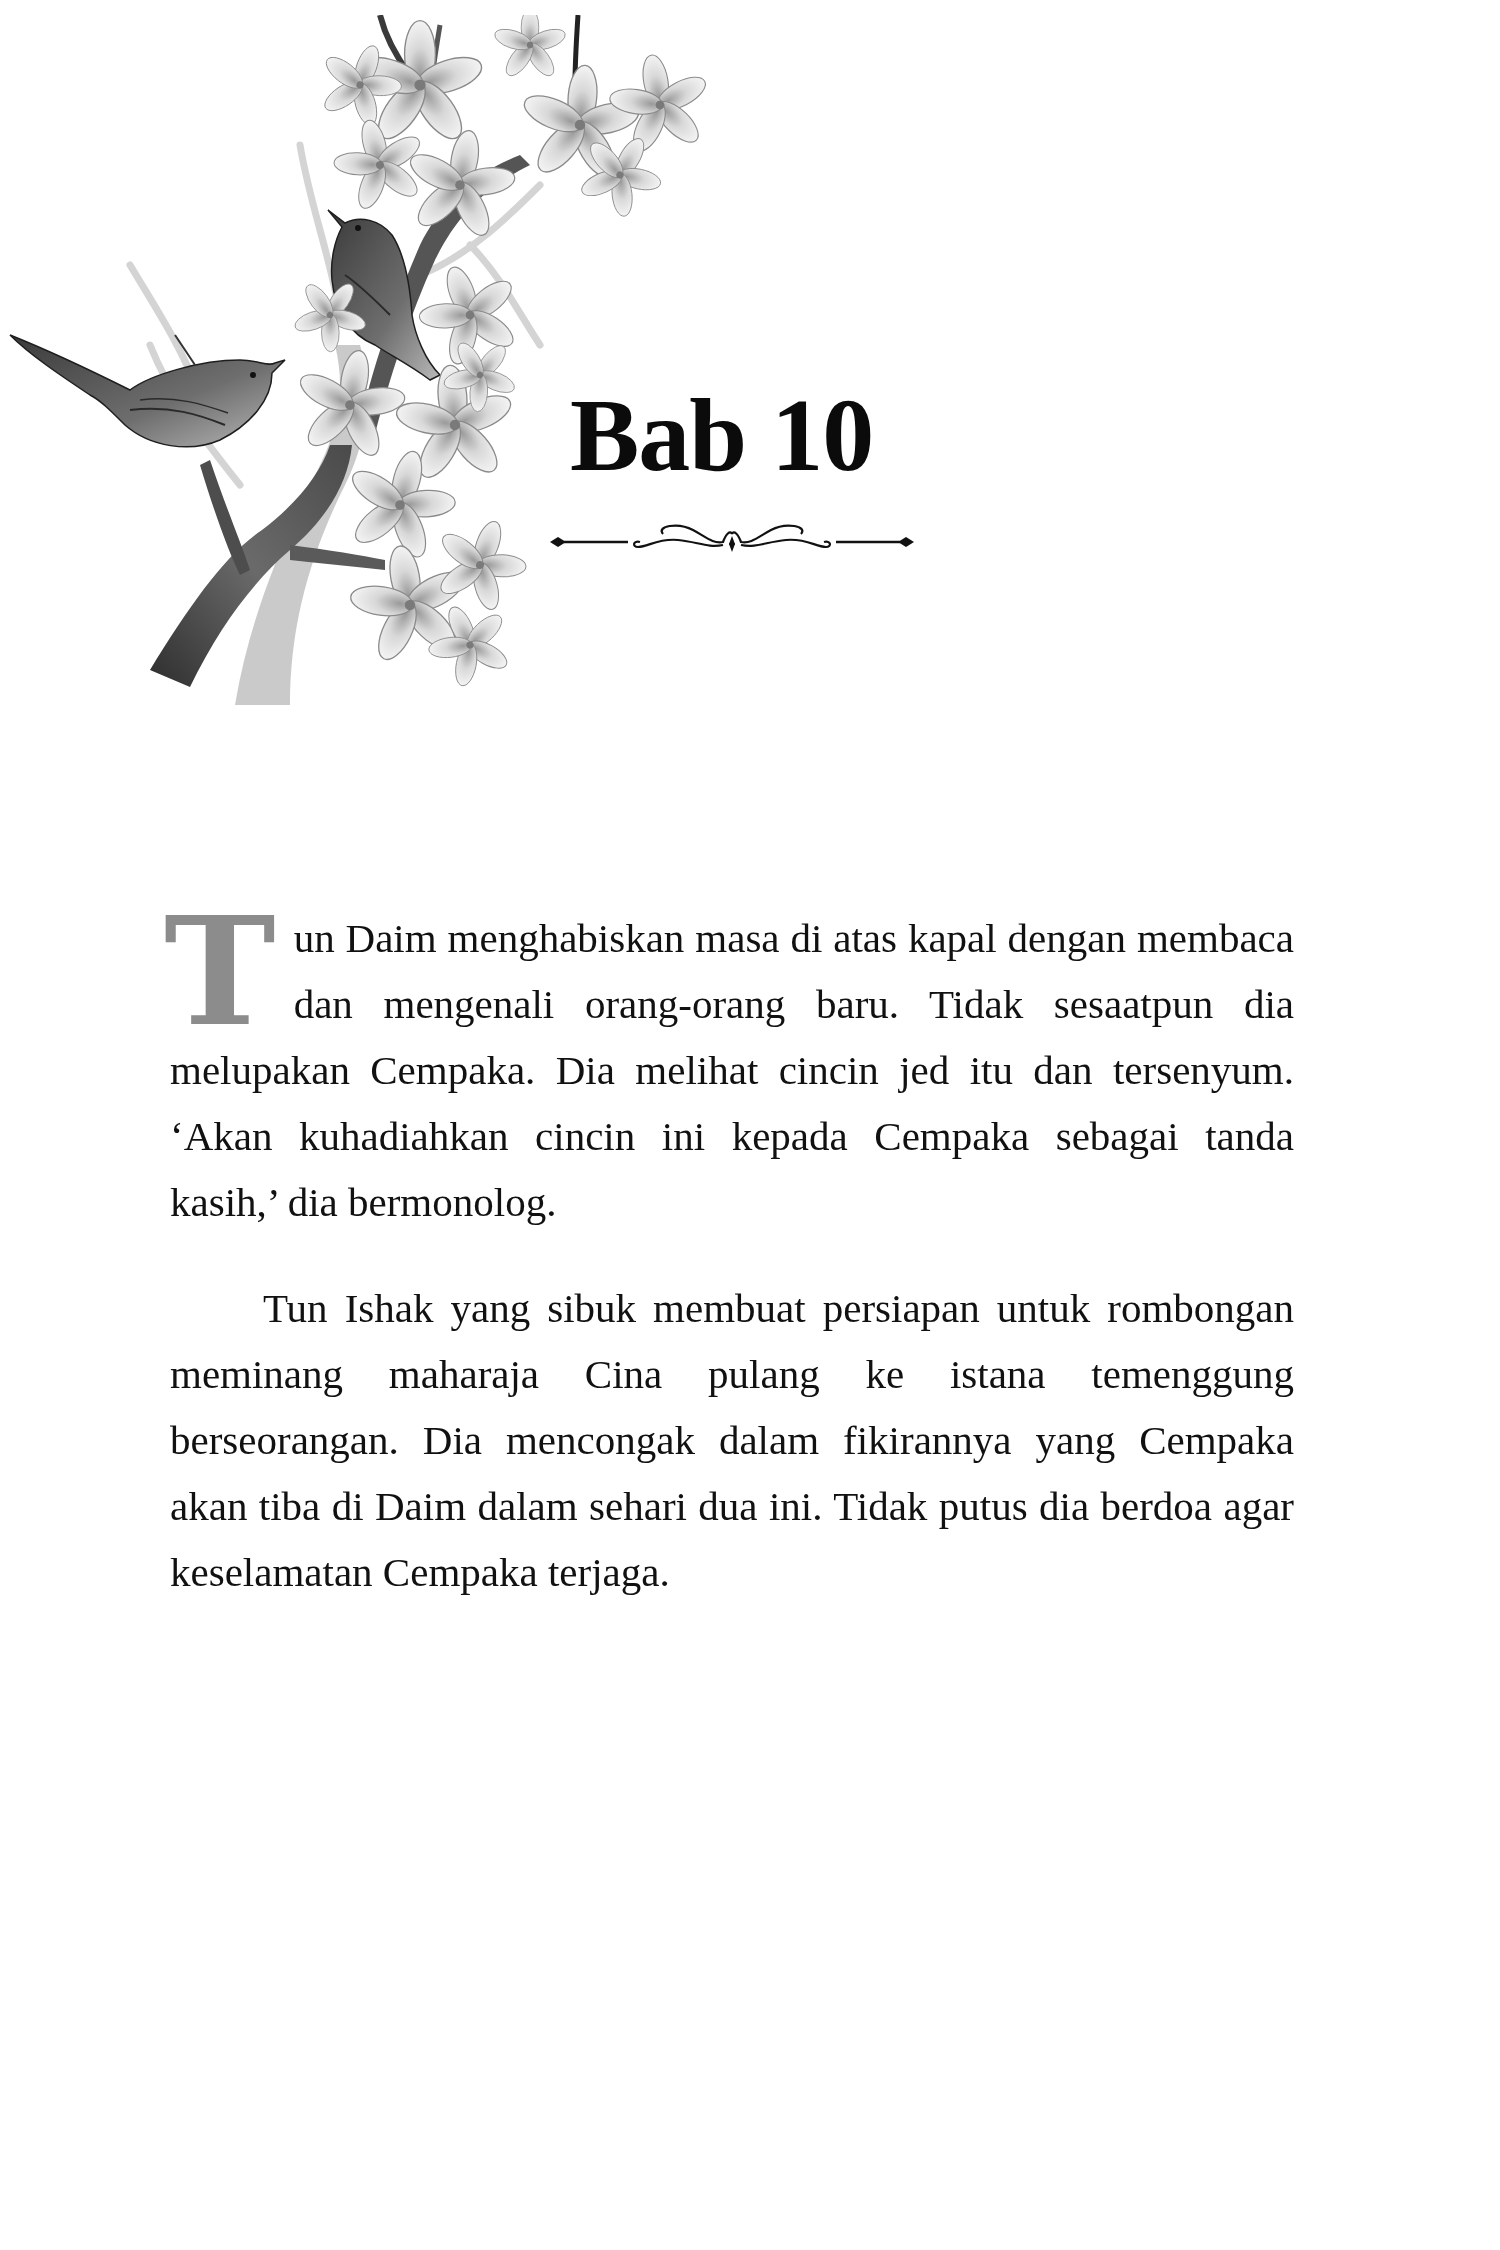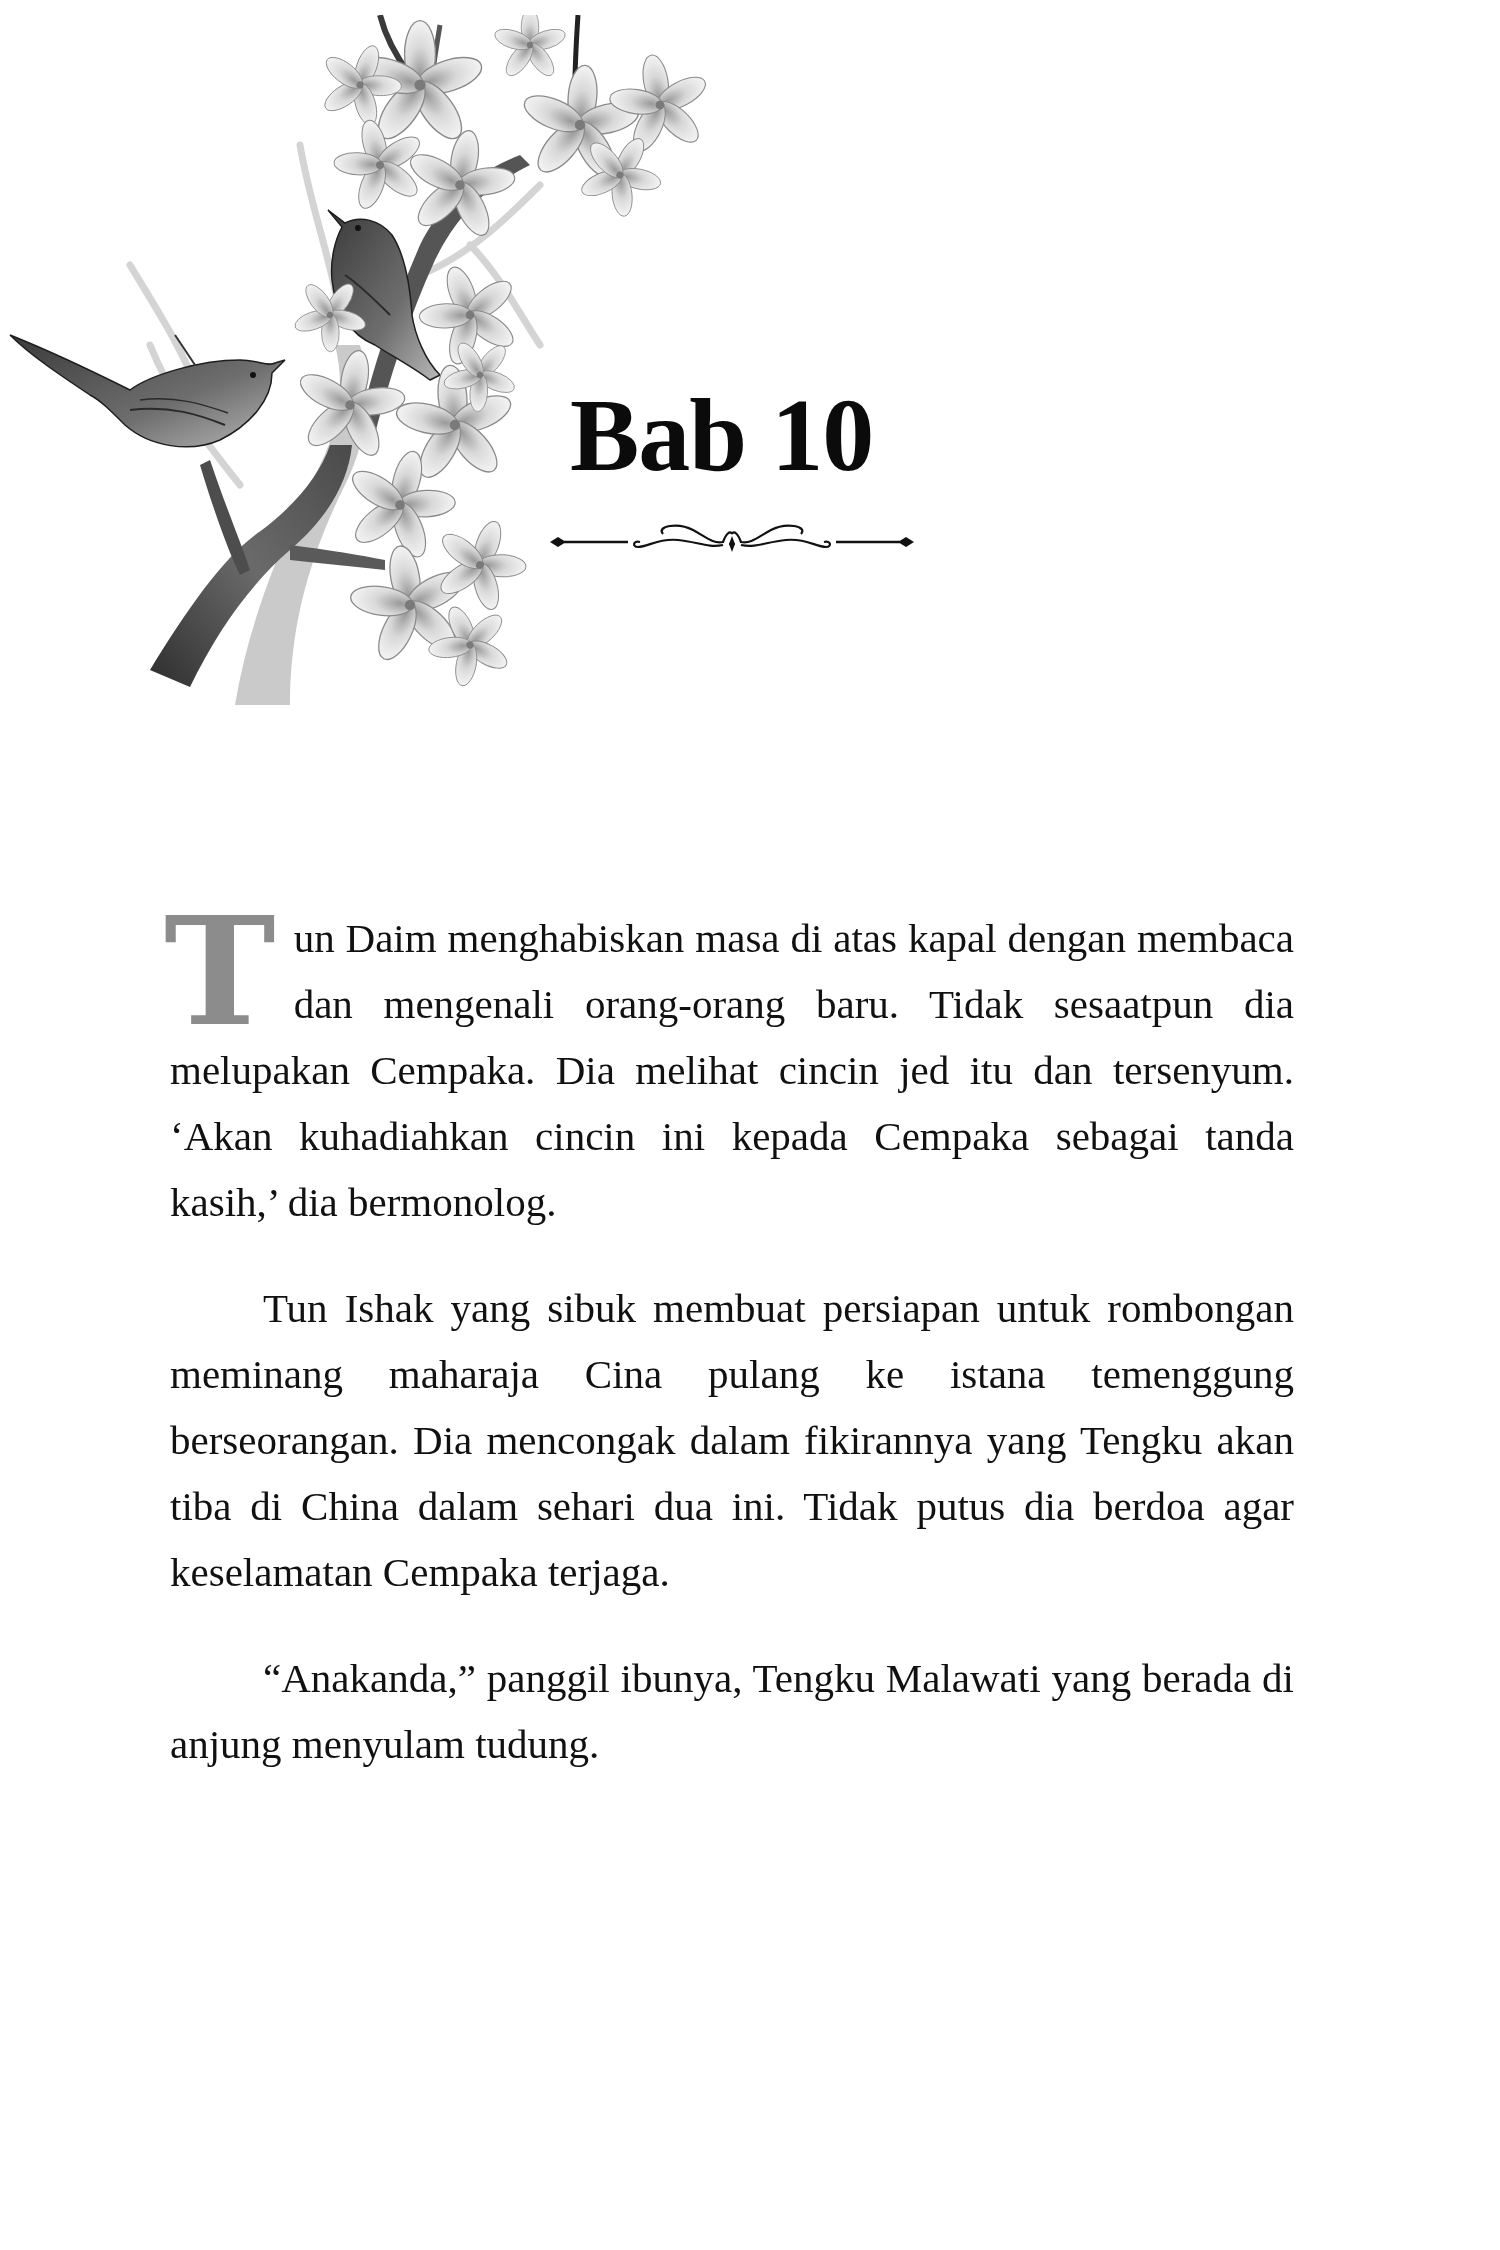--- a/index.html
+++ b/index.html
@@ -138,17 +138,16 @@
       <path d="M115 14 C108 6 130 2 145 10 C158 17 165 24 175 22 C178 14 182 10 184 14"></path>
       <path d="M276 22 C283 20 284 27 278 27 C268 27 258 18 238 20 C218 22 208 28 193 25"></path>
       <path d="M253 14 C260 6 238 2 223 10 C210 17 203 24 193 22 C190 14 186 10 184 14"></path>
     </g>
   </svg>
 
   <div class="body-text">
     <p>
       <span class="drop-cap">T</span><span>un Daim menghabiskan masa di atas kapal dengan membaca dan mengenali orang-orang baru. Tidak sesaatpun dia melupakan Cempaka. Dia melihat cincin jed itu dan tersenyum. ‘Akan kuhadiahkan cincin ini kepada Cempaka sebagai tanda kasih,’ dia bermonolog.</span>
     </p>
-    <p class="indent">Tun Ishak yang sibuk membuat persiapan untuk rombongan meminang maharaja Cina pulang ke istana temenggung berseorangan. Dia mencongak dalam fikirannya yang Tengku akan tiba di China dalam sehari dua ini. Tidak putus dia berdoa agar keselamatan Cempaka terjaga.</p>
-    <p class="indent">“Anakanda,” panggil ibunya, Tengku Malawati yang berada di anjung menyulam tudung.</p>
+    <p class="indent">Tun Ishak yang sibuk membuat persiapan untuk rombongan meminang maharaja Cina pulang ke istana temenggung berseorangan. Dia mencongak dalam fikirannya yang Cempaka akan tiba di Daim dalam sehari dua ini. Tidak putus dia berdoa agar keselamatan Cempaka terjaga.</p>
   </div>
 
 </div>
 
 </body></html>

